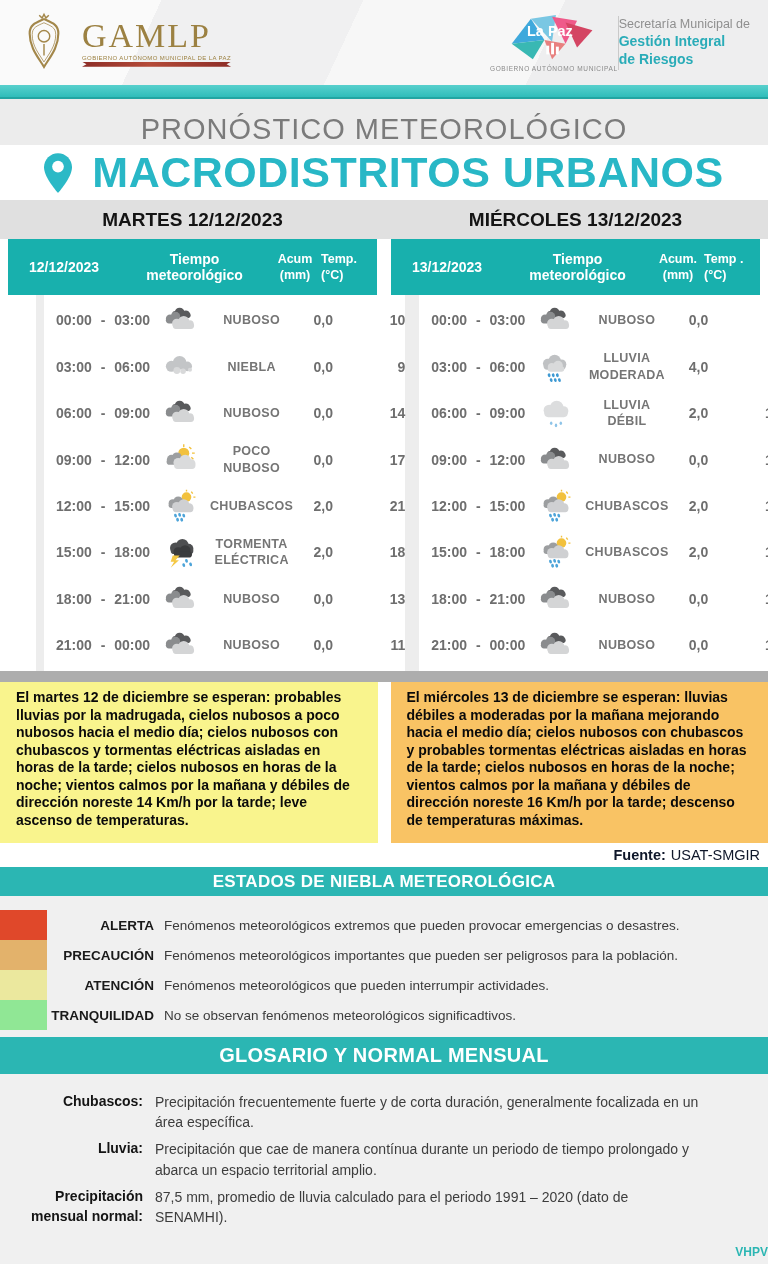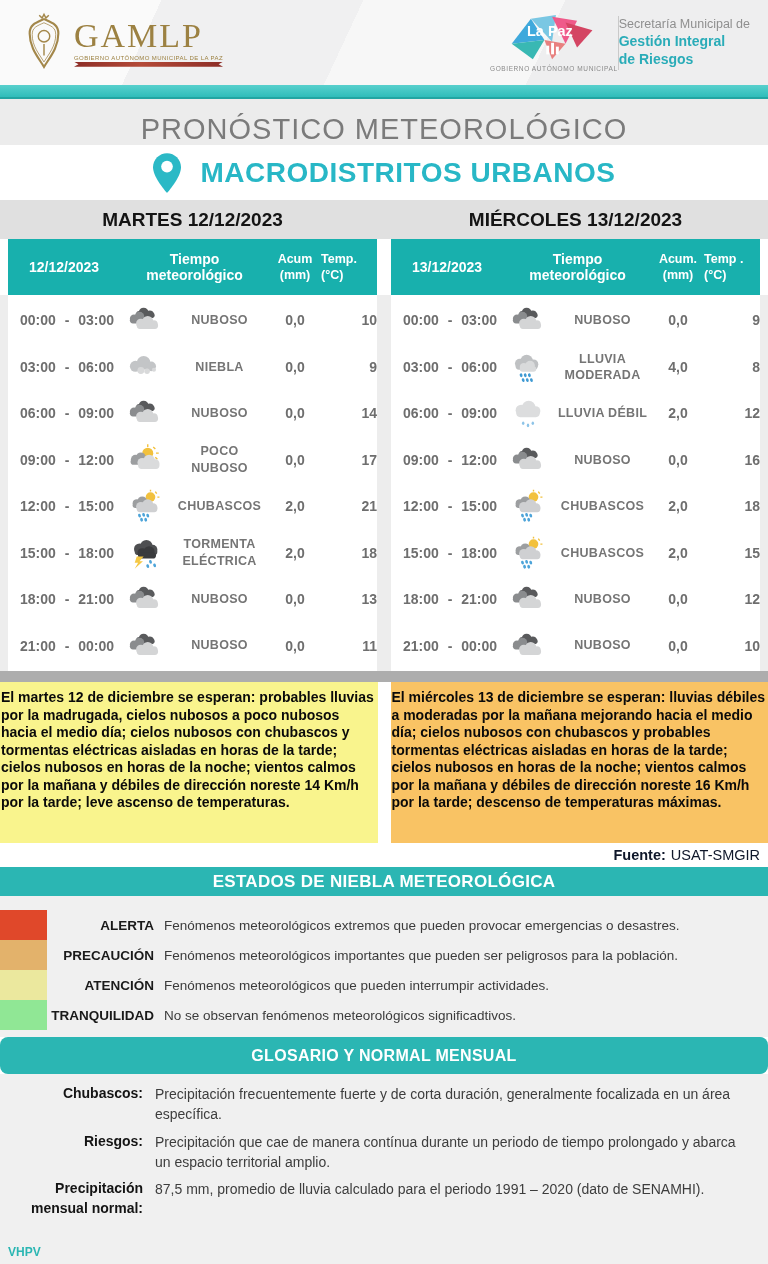--- a/index.html
+++ b/index.html
@@ -9,83 +9,83 @@
     background:#ffffff; width:768px; height:1264px; overflow:hidden; position:relative;
   }
   .page { width:768px; height:1264px; display:flex; flex-direction:column; }
 
   
   .top-header{
     height:88px; display:flex; align-items:center; justify-content:space-between;
     padding:4px 18px 4px 22px;
     background:linear-gradient(115deg,#fafafa 20%,#f0f0f1 20% 45%,#f7f7f7 45% 70%,#eeeeef 70%);
   }
-  .gamlp{ display:flex; align-items:center; gap:8px; }
+  .gamlp{ display:flex; align-items:center; gap:16px; }
   .gamlp-text{ display:flex; flex-direction:column; line-height:1; }
   .gamlp-word{ font-family:"Liberation Serif","DejaVu Serif",serif; font-size:34px; color:#9c8142; letter-spacing:2px; }
   .gamlp-sub{ font-size:6px; color:#9c8142; letter-spacing:.4px; margin-top:2px; }
   .gamlp-ribbon{ height:5px; margin-top:1px; background:linear-gradient(90deg,#8d2d27,#b44a38 45%,#8d2d27); clip-path:polygon(0 0,100% 0,97% 50%,100% 100%,0 100%,3% 50%); }
   .right-logos{ display:flex; align-items:center; }
   .lapaz{ display:flex; flex-direction:column; align-items:center; }
   .lapaz-caption{ font-size:6.5px; color:#8a8a8a; letter-spacing:.6px; margin-top:2px; }
   .logo-divider{ width:1px; height:54px; background:#c9c9c9; }
   .secretaria{ display:flex; flex-direction:column; line-height:1.25; }
   .secretaria .l1{ font-size:12.5px; color:#8f8f8f; }
   .secretaria .l2,.secretaria .l3{ font-size:14px; font-weight:bold; color:#2aacb8; }
 
   .teal-bar{ height:14px; background:linear-gradient(#58d0cd,#30bdba); border-bottom:2px solid #23a5a2; }
 
   
   .title-band{ height:46px; background:#ececec; display:flex; align-items:center; justify-content:center; }
   .title-band h1{ font-size:29px; font-weight:normal; color:#7b7b7b; letter-spacing:1px;margin-top:14px; }
   .subtitle-band{ height:57px; background:#ffffff; display:flex; align-items:center; justify-content:center; gap:20px; }
-  .subtitle-band h2{ font-size:28px; font-weight:bold; color:#28b7c6; letter-spacing:.5px; }
+  .subtitle-band h2{ font-size:43px; font-weight:bold; color:#28b7c6; letter-spacing:.5px; }
 
   
   .twin{ display:flex; gap:14px; padding:0 8px; }
   .day-band{ height:40px; background:#e0e0e0; align-items:center; }
   .day-cell{ flex:1; text-align:center; font-size:19px; font-weight:bold; color:#141414; }
 
   
   .thead-band{ height:58px; background:#ffffff; }
   .thead{ flex:1; background:#18b0ad; display:flex; align-items:center; color:#ffffff; }
   .h-date{ width:112px; text-align:center; font-size:14px; font-weight:bold; }
   .h-weather{ flex:1; text-align:center; font-size:14px; font-weight:bold; }
   .h-acum{ width:52px; text-align:center; font-size:12.5px; font-weight:bold; line-height:1.3; }
   .h-temp{ width:56px; text-align:left; font-size:12.5px; font-weight:bold; line-height:1.3; }
 
   
-  .tbody-band{ height:388px; background:#ededed; }
+  .tbody-band{ height:388px; background:#ededed;margin-left:36px; }
   .tbody{ flex:1; background:#ffffff; display:flex; flex-direction:column; padding:2px 0; }
   .frow{ flex:1; display:flex; align-items:center; }
   .col-time{ width:112px; display:flex; justify-content:space-between; padding:0 6px 0 12px; font-size:14px; font-weight:600; color:#6e6e6e; }
   .col-icon{ width:50px; display:flex; justify-content:center; }
   .col-icon svg{ width:44px; height:34px; }
   .col-cond{ flex:1; text-align:center; font-size:12.5px; font-weight:600; color:#757575; letter-spacing:.3px; padding:0 4px; line-height:1.3; }
   .col-acum{ width:52px; text-align:center; font-size:14px; font-weight:600; color:#6e6e6e; }
   .col-temp{ width:56px; text-align:right; font-size:14px; font-weight:600; color:#6e6e6e; }
 
   .sep-bar{ height:12px; background:#adadad; }
 
   
   .summaries{ display:flex; gap:13px; height:166px; background:#ffffff; }
-  .summary{ flex:1; padding:7px 1px; font-size:14px; font-weight:bold; color:#0a0a0a; line-height:17.5px; }
+  .summary{ flex:1; padding:7px 16px; font-size:14px; font-weight:bold; color:#0a0a0a; line-height:17.5px; }
   .fuente-line{ height:25px; display:flex; align-items:center; justify-content:flex-end; padding-right:8px; font-size:14.5px; color:#0f172a; gap:5px; }
   .fuente-label{ font-weight:bold; }
 
   
   .band-header{ background:#2bb6b3; color:#ffffff; font-weight:bold; display:flex; align-items:center; justify-content:center; letter-spacing:.3px; }
   .alert-head{ height:30px; font-size:17px; }
-  .gloss-head{ height:38px; font-size:16px;border-radius:8px; }
+  .gloss-head{ height:38px; font-size:20px; }
   .alert-section{ height:145px; background:#f0f0f0; padding-top:14px; }
   .alert-row{ height:30px; display:flex; align-items:center; }
   .alert-swatch{ width:47px; align-self:stretch; }
   .alert-label{ width:117px; text-align:right; font-size:13.5px; font-weight:bold; color:#1a1a1a; padding-right:10px; }
   .alert-desc{ flex:1; font-size:13.5px; color:#3b3b3b; }
-  .glossary-section{ height:196px; background:#f0f0f0; padding-top:10px; display:flex; flex-direction:column; }
+  .glossary-section{ height:196px; background:#f0f0f0; padding-top:18px; display:flex; flex-direction:row; }
   .gloss-row{ display:flex; margin-bottom:7px; }
   .gloss-term{ width:155px; text-align:right; font-size:14px; font-weight:bold; color:#141414; padding-right:12px; line-height:1.4; }
   .gloss-def{ flex:1; font-size:14px; color:#3d3d3d; line-height:1.45; padding-right:24px; }
   .footer-initials{ margin-top:auto; font-size:12px; font-weight:bold; color:#2bb6b3; padding:0 0 5px 8px; }
 
   .svg-defs{ position:absolute; width:0; height:0; overflow:hidden; }
 </style>
 </head>
 <body>
 
@@ -584,21 +584,21 @@
     </div>
 
   <div class="band-header gloss-head">GLOSARIO Y NORMAL MENSUAL</div>
   <div class="glossary-section">
     <div id="gloss-rows">
         <div class="gloss-row">
     <span class="gloss-term">Chubascos:</span>
     <span class="gloss-def">Precipitación frecuentemente fuerte y de corta duración, generalmente focalizada en un área específica.</span>
   </div>
         <div class="gloss-row">
-    <span class="gloss-term">Riesgos:</span>
+    <span class="gloss-term">Lluvia:</span>
     <span class="gloss-def">Precipitación que cae de manera contínua durante un periodo de tiempo prolongado y abarca un espacio territorial amplio.</span>
   </div>
         <div class="gloss-row">
     <span class="gloss-term">Precipitación mensual normal:</span>
     <span class="gloss-def">87,5 mm, promedio de lluvia calculado para el periodo 1991 – 2020 (dato de SENAMHI).</span>
   </div>
       </div>
     <div class="footer-initials">VHPV</div>
   </div>
 

